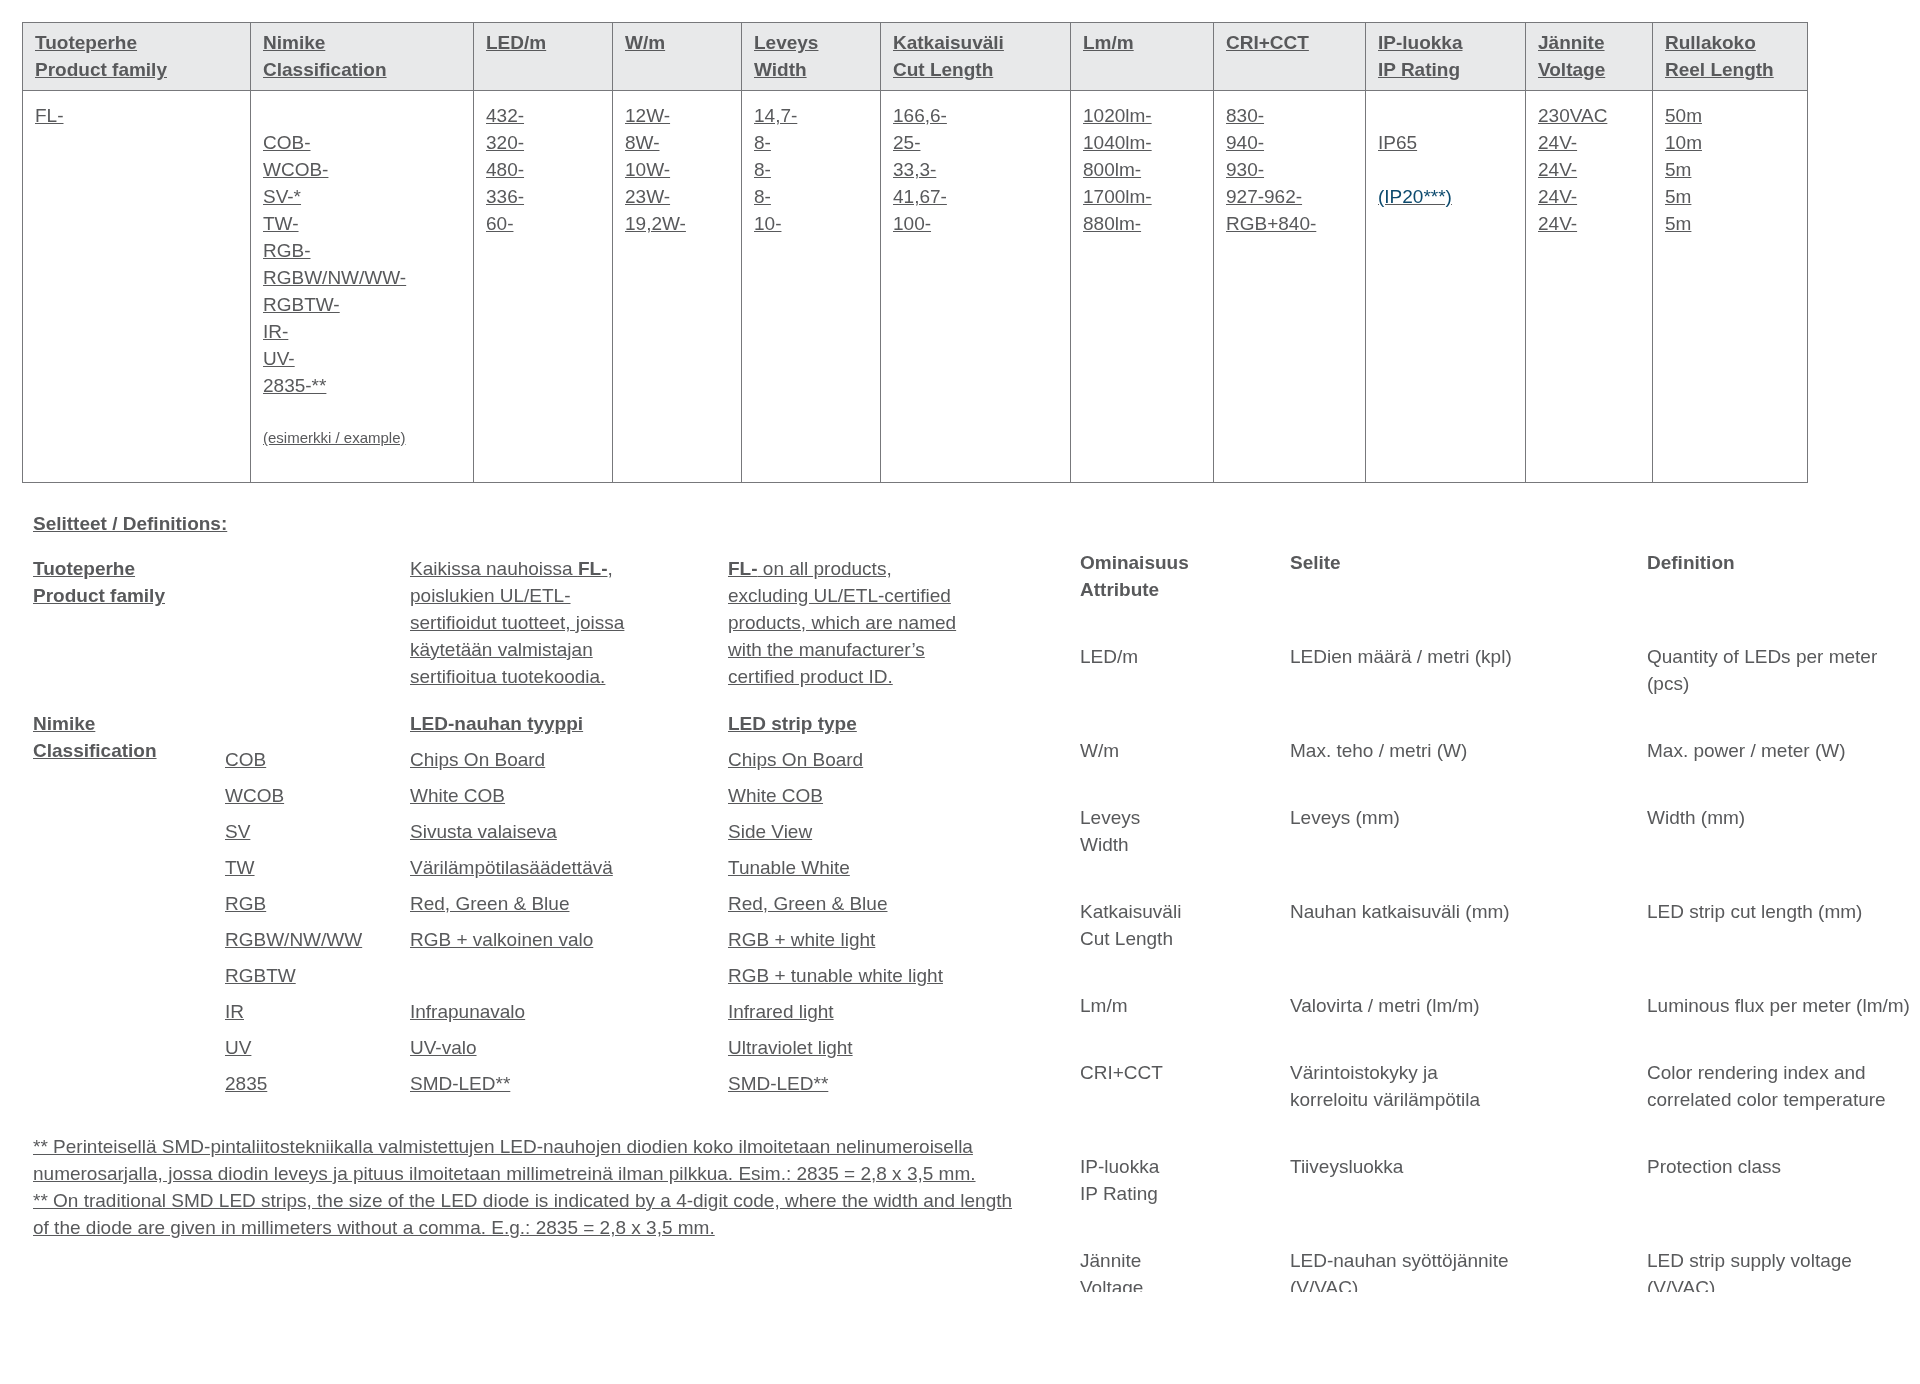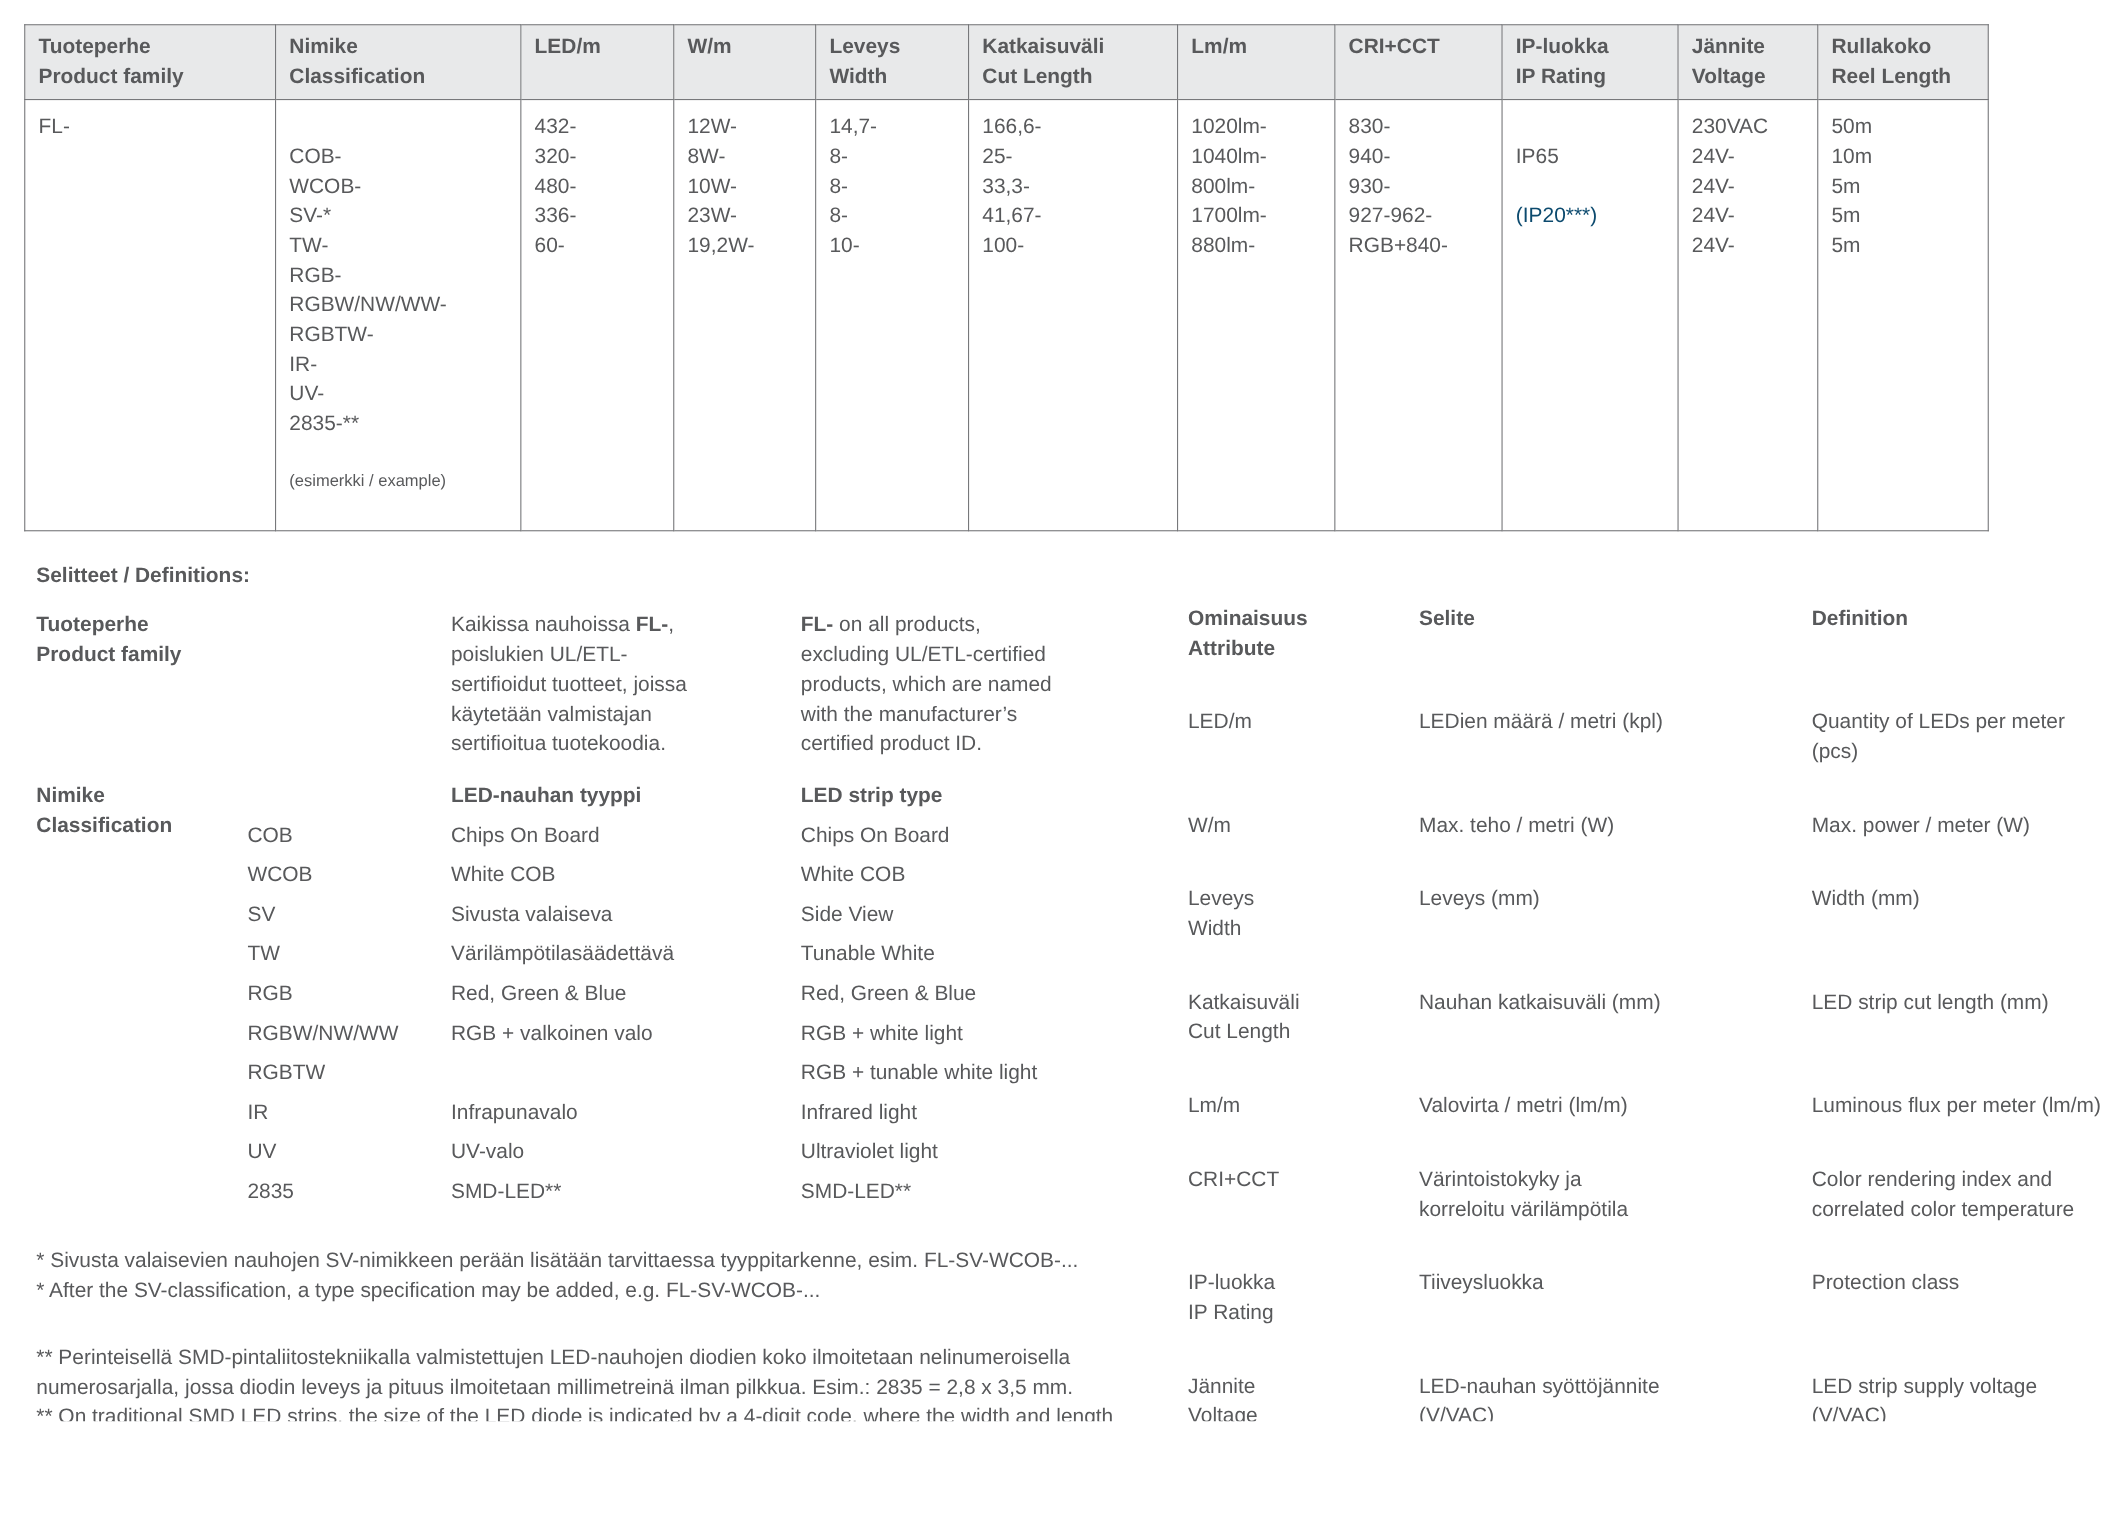--- a/index.html
+++ b/index.html
@@ -2,21 +2,21 @@
 <html><head>
 <meta charset="utf-8">
 <style>
   * { margin:0; padding:0; box-sizing:border-box; }
   html,body { background:#ffffff; }
   body {
     width:1920px; height:1384px;
     font-family:"Liberation Sans","DejaVu Sans",sans-serif;
     color:#58595b;
   }
-  .page { position:relative; width:1920px; height:1292px; overflow:hidden; padding:22px 0 0 22px; }
+  .page { position:relative; width:1920px; height:1292px; overflow:hidden; padding:22px 0 0 22px;text-decoration:underline; }
 
   
   .spec-table { width:1785px; border-collapse:collapse; table-layout:fixed; }
   .spec-table th, .spec-table td {
     border:1px solid #77787b;
     vertical-align:top; text-align:left;
     font-size:19px; line-height:27px;
     padding:6px 10px 6px 12px;
     white-space:pre-line;
     overflow:hidden;
@@ -282,22 +282,20 @@
 (V/VAC)</div>
 
       <div class="col1 text-block">Rullakoko
 Reel Length</div>
       <div class="col2 text-block">LED-nauhan pituus rullalla</div>
       <div class="col3 text-block">LED strip length on reel</div>
     </div>
   </div>
 
   <div class="footnotes">
-    <div class="text-block">* Sivusta valaisevien nauhojen SV-nimikkeen perään lisätään tarvittaessa tyyppitarkenne, esim. FL-SV-WCOB-...
-* After the SV-classification, a type specification may be added, e.g. FL-SV-WCOB-...</div>
     <div class="text-block">** Perinteisellä SMD-pintaliitostekniikalla valmistettujen LED-nauhojen diodien koko ilmoitetaan nelinumeroisella
 numerosarjalla, jossa diodin leveys ja pituus ilmoitetaan millimetreinä ilman pilkkua. Esim.: 2835 = 2,8 x 3,5 mm.
 ** On traditional SMD LED strips, the size of the LED diode is indicated by a 4-digit code, where the width and length
 of the diode are given in millimeters without a comma. E.g.: 2835 = 2,8 x 3,5 mm.</div>
 
   </div>
 
 </div>
 
 </body></html>

